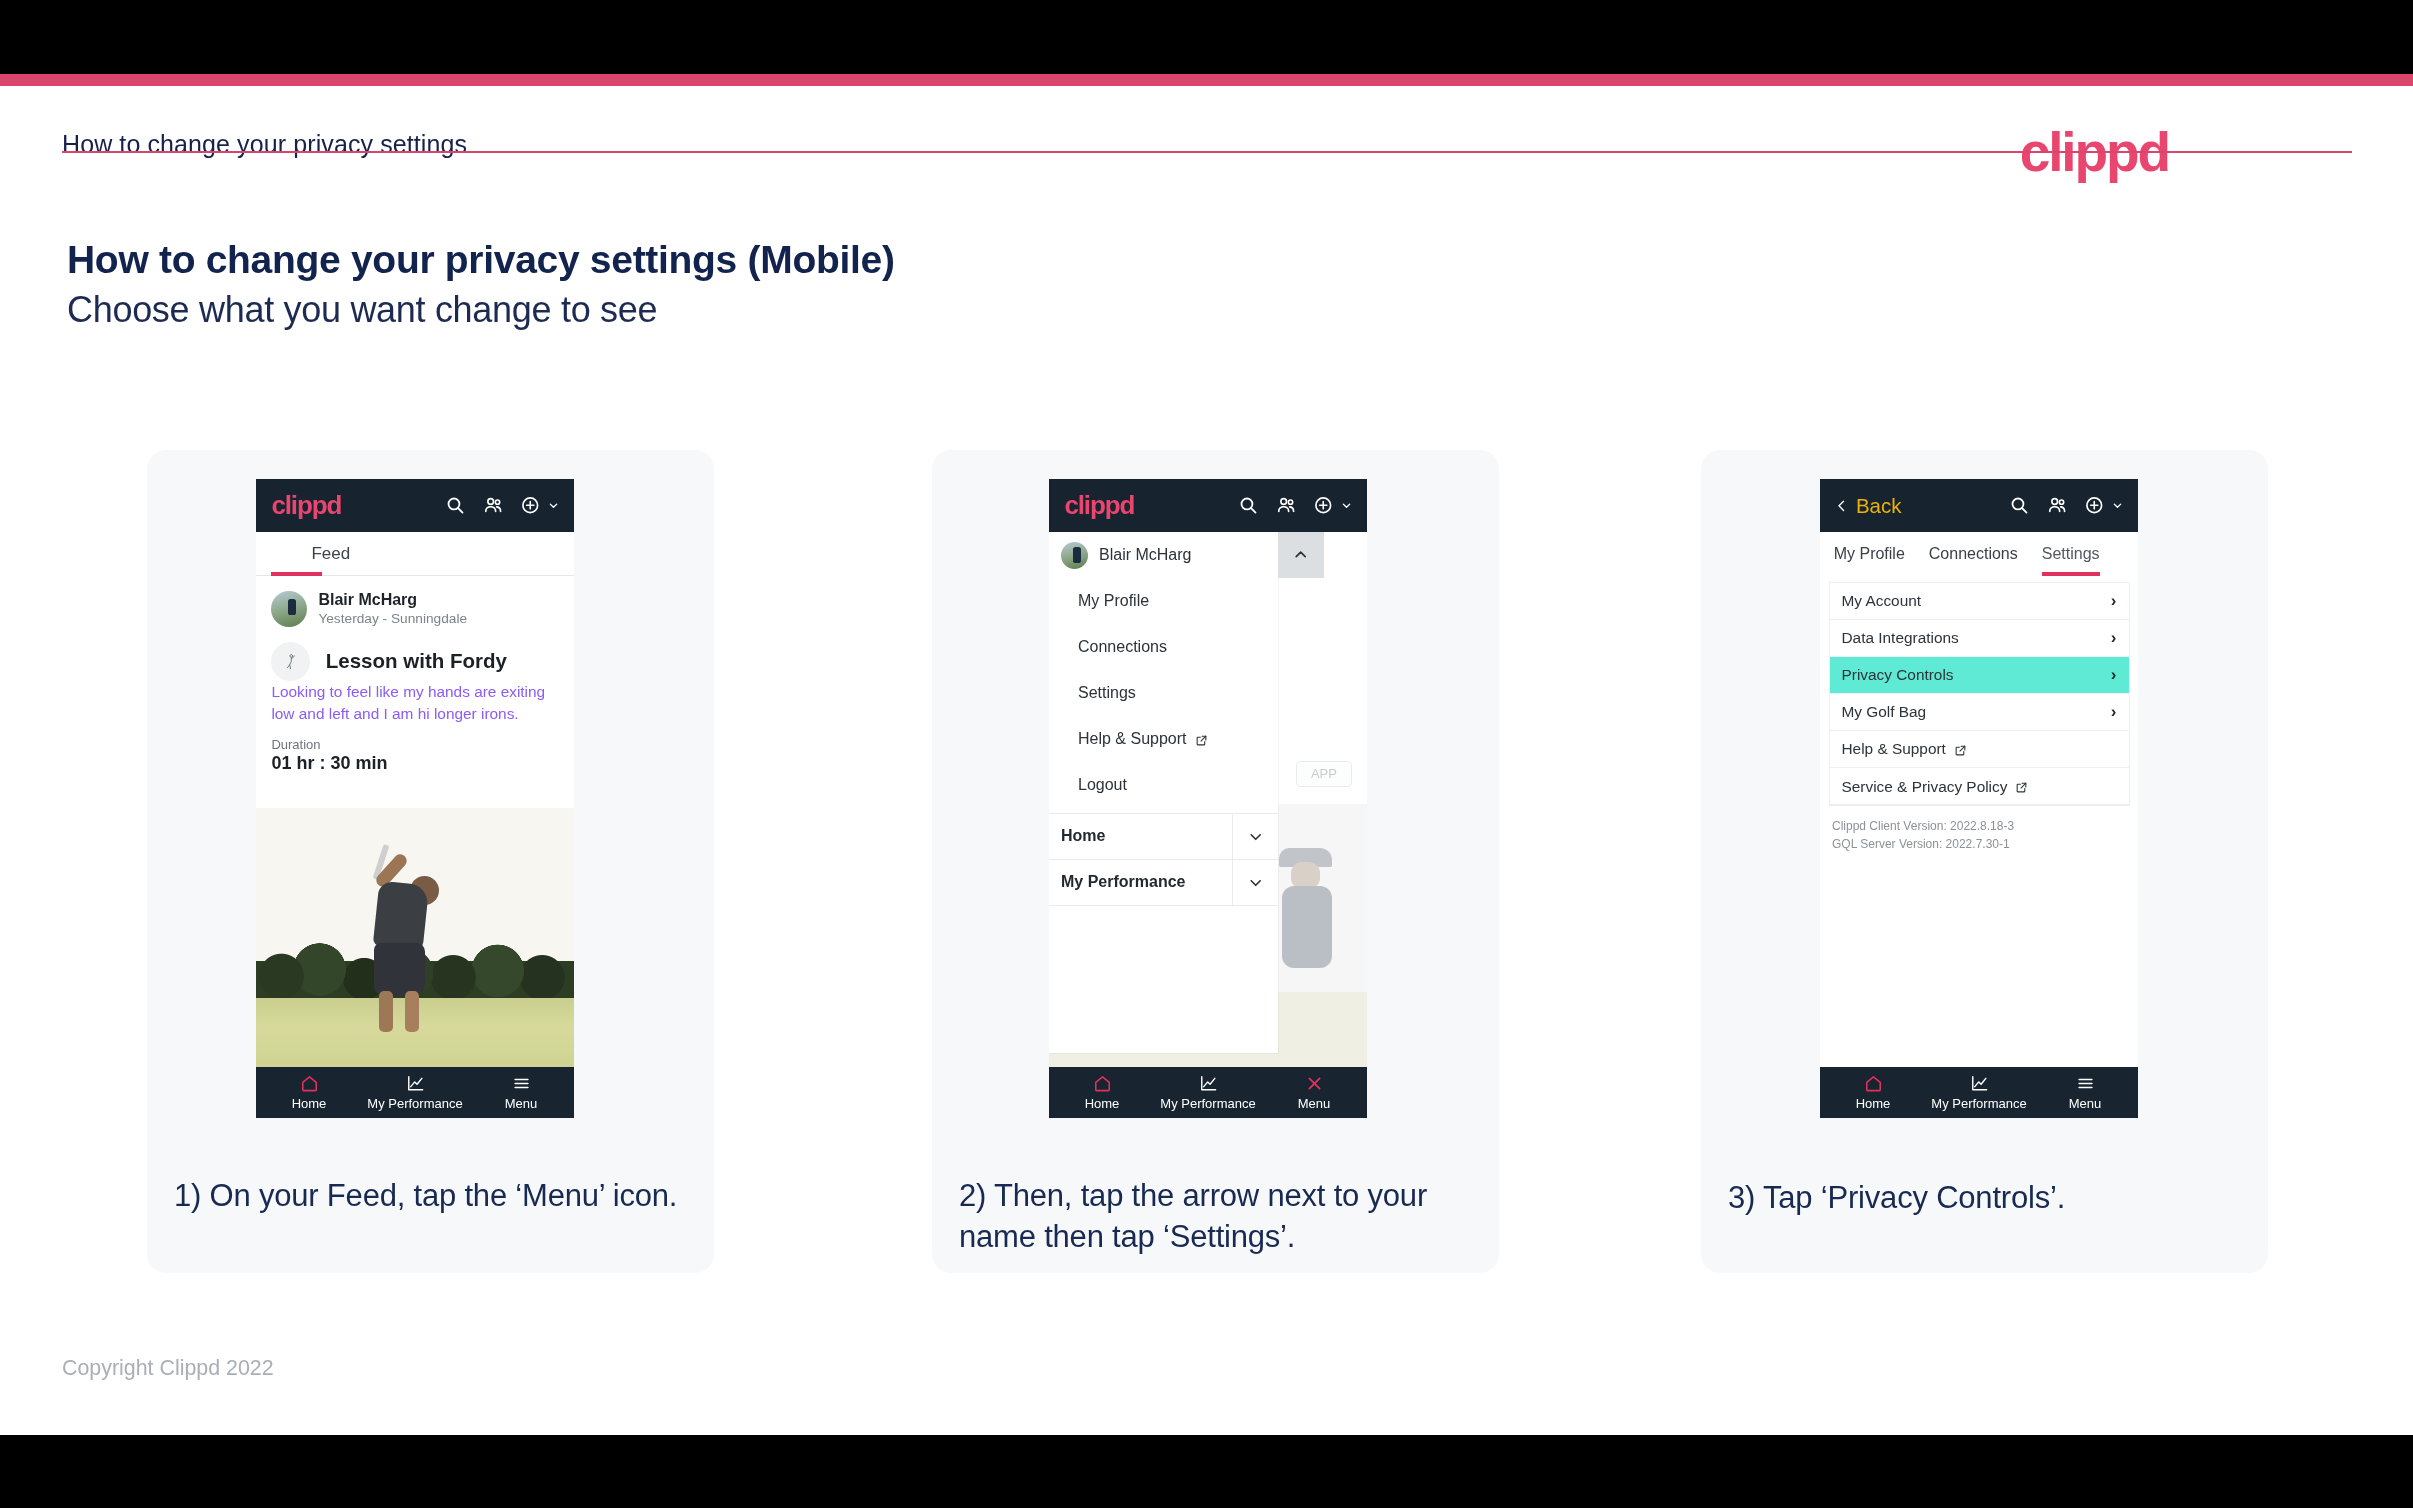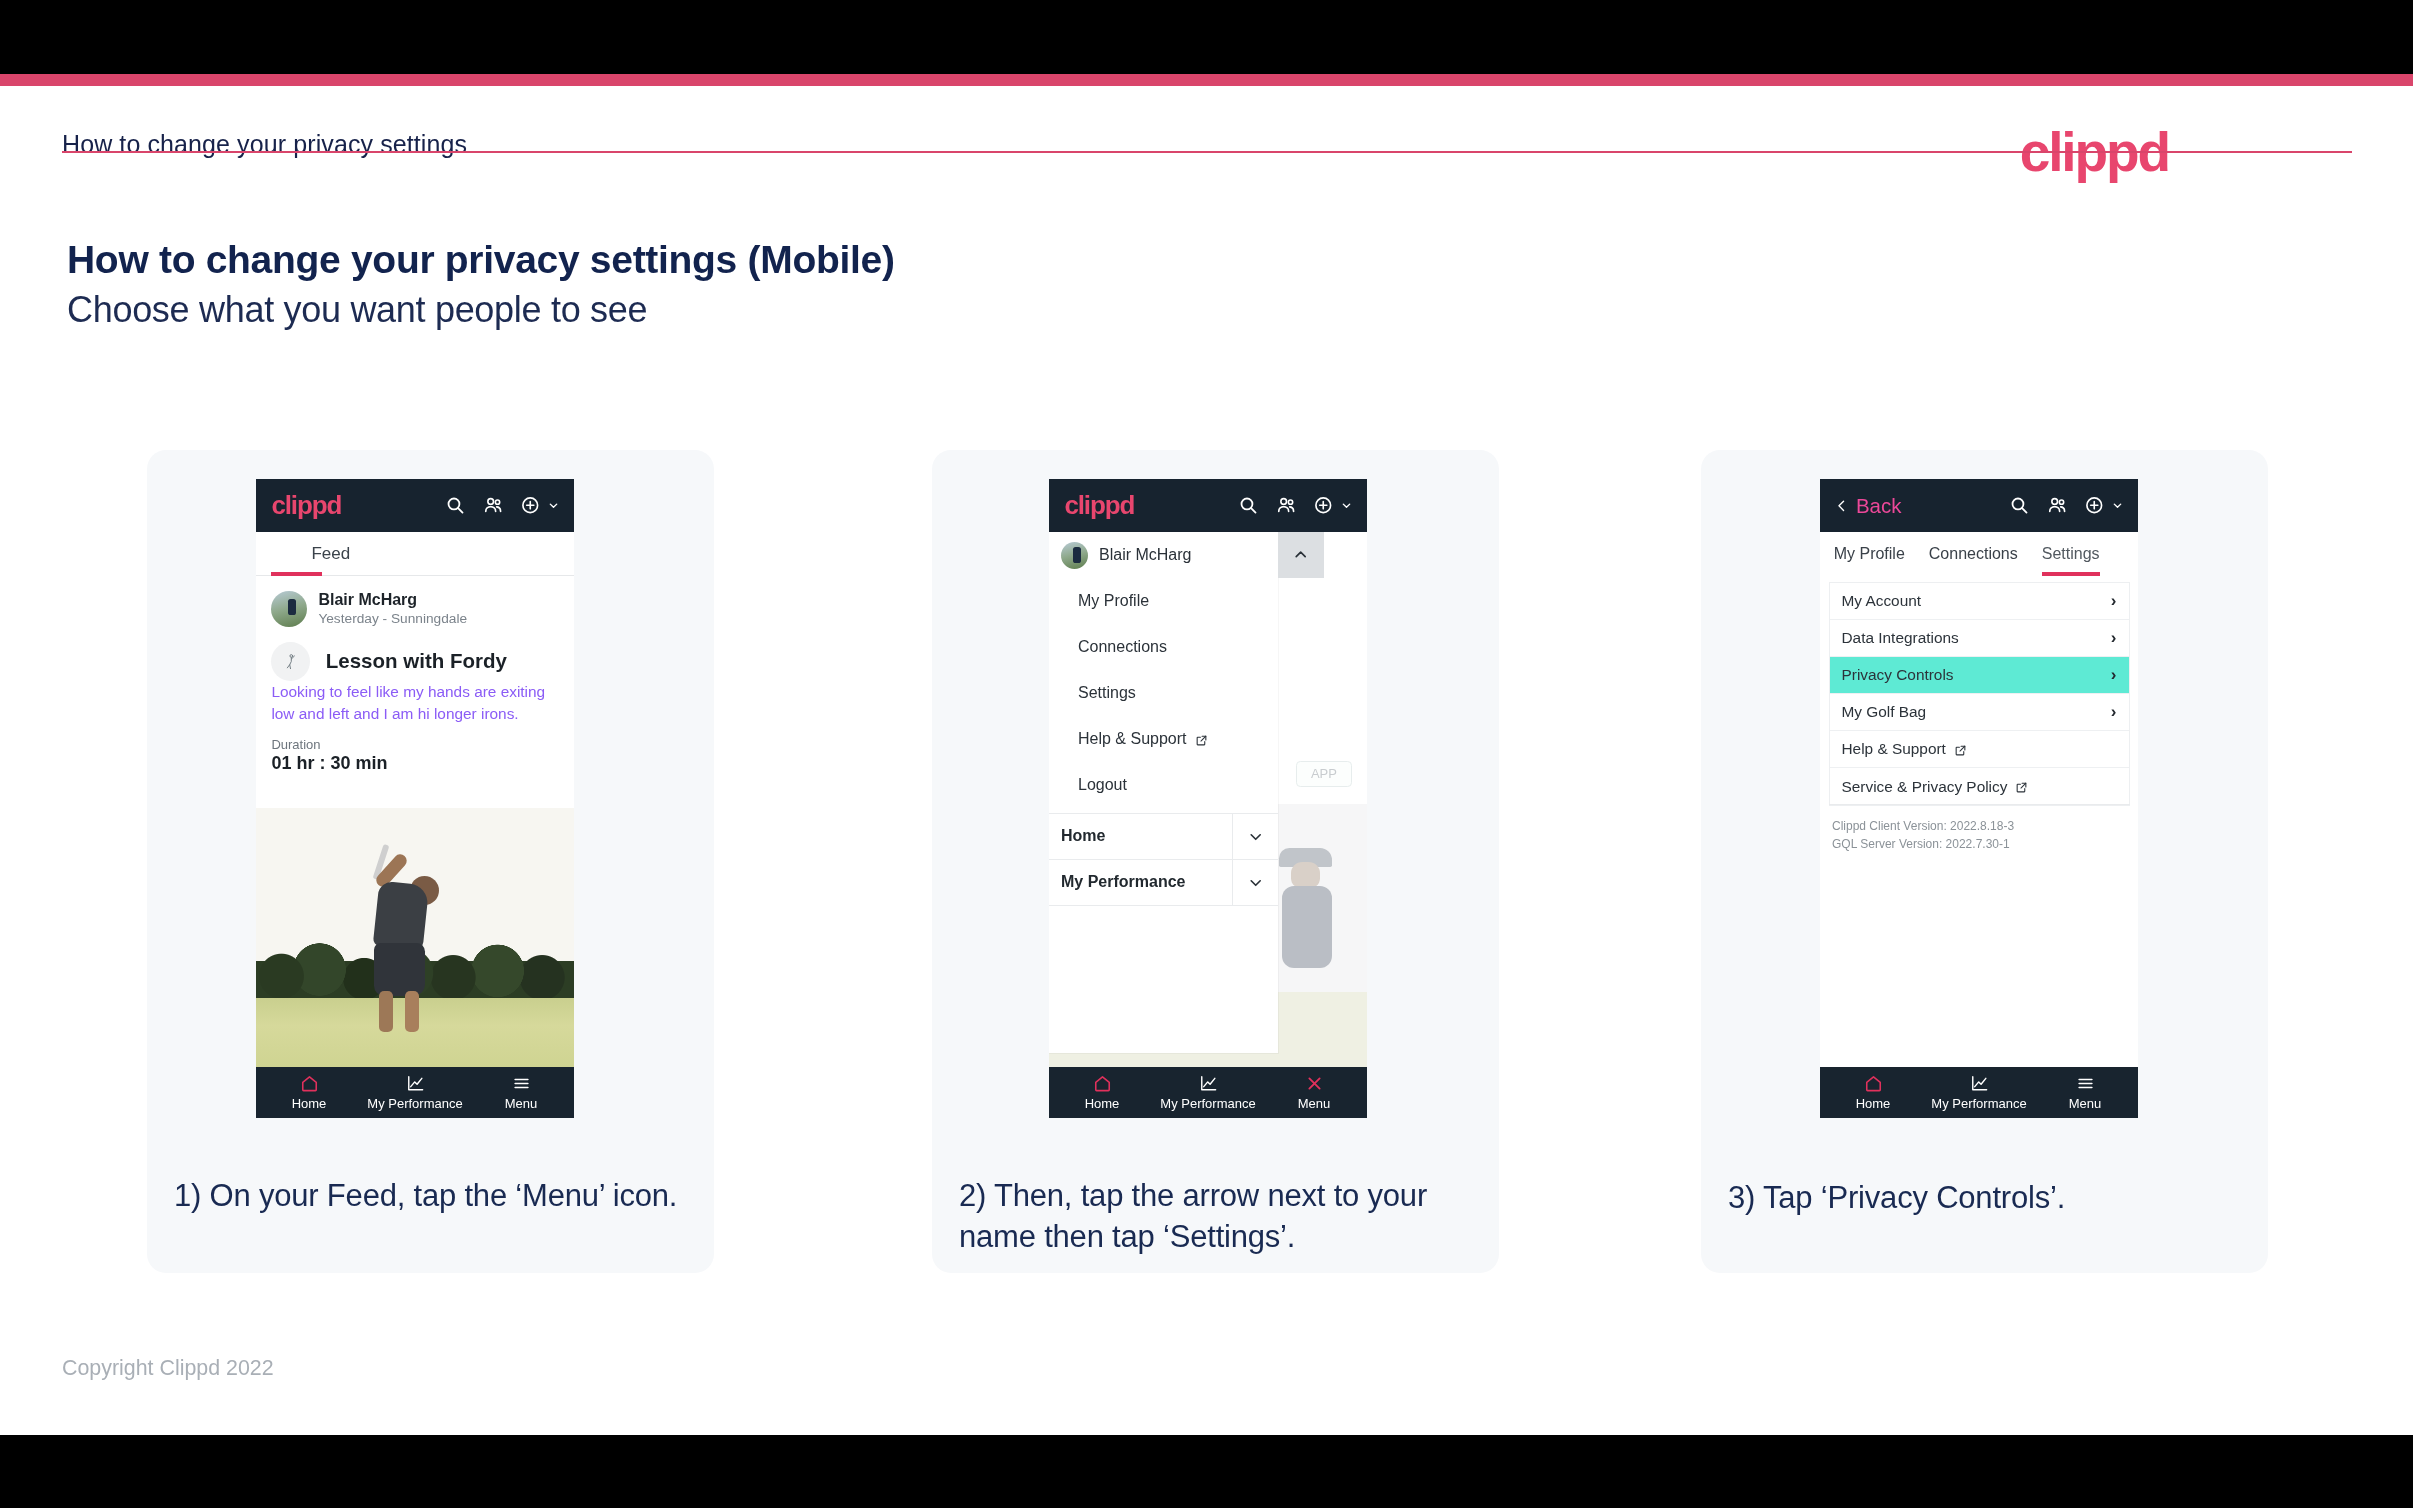--- a/index.html
+++ b/index.html
@@ -87,21 +87,21 @@
 
   
   .appbar {
     position:absolute; left:0; top:0; width:100%; height:53px;
     background:#17232f; display:flex; align-items:center; padding:0 15.4px;
   }
   .appbar .brand {
     color:#e8466e; font-size:26px; font-weight:bold; letter-spacing:-1.1px;
   }
   .appbar .back {
-    color:#ec4899; font-size:20.5px; display:flex; align-items:center; gap:6.8px;
+    color:#eab308; font-size:20.5px; display:flex; align-items:center; gap:6.8px;
   }
   .appbar .spacer { flex:1; }
   .appbar .icons { display:flex; align-items:center; gap:17px; }
   .ic { width:20.5px; height:20.5px; display:block; }
   .ic svg { width:100%; height:100%; display:block; }
   .caret-sm { width:11px; height:11px; margin-left:-10.3px; }
 
   
   .tabrow {
     position:absolute; left:0; top:53px; width:100%; height:44px;
@@ -305,21 +305,21 @@
   <div class="canvas"></div>
   <div class="band-bottom"></div>
 
   <div class="slide-header">
     <div class="kicker">How to change your privacy settings</div>
     <div class="logo">clippd</div>
     <div class="header-rule"></div>
   </div>
 
   <div class="title">How to change your privacy settings (Mobile)</div>
-  <div class="subtitle">Choose what you want people to see</div>
+  <div class="subtitle">Choose what you want change to see</div>
 
   <div class="cards">
 
     <div class="card c1">
       <div class="caption">1) On your Feed, tap the ‘Menu’ icon.</div>
     </div>
 
     <div class="phone p1">
       <div class="appbar">
         <span class="brand">clippd</span>

